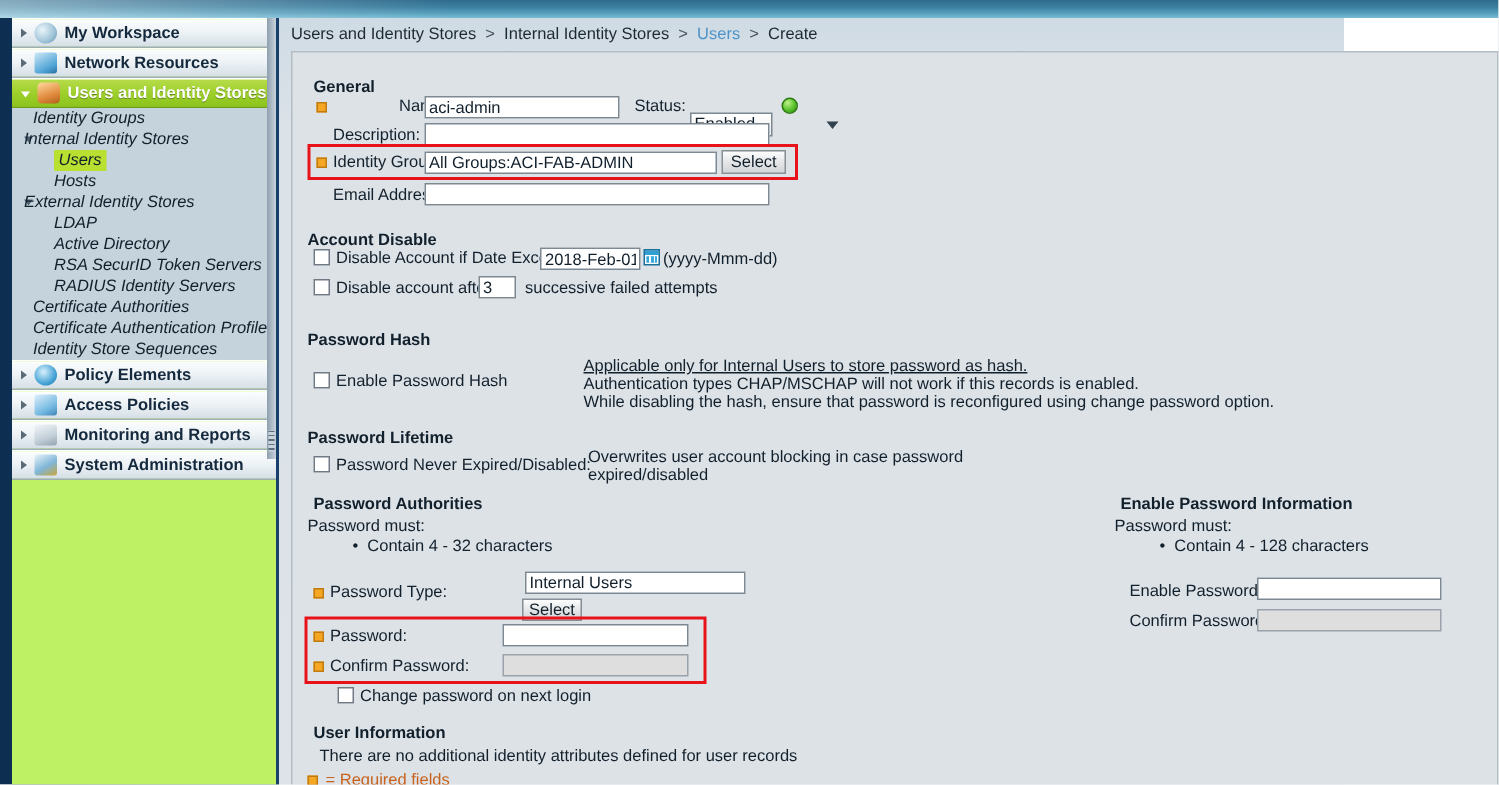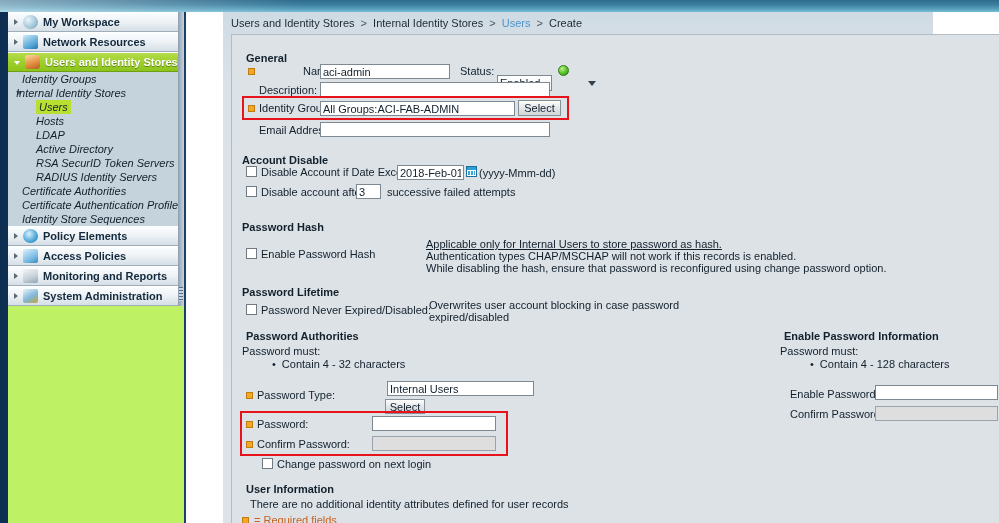--- a/index.html
+++ b/index.html
@@ -99,21 +99,20 @@
     background:#b9e030; padding:0 3px; color:#10202c;
   }
   .ind0{padding-left:8px;}
   .ind1{padding-left:14px;}
   .ind3{padding-left:28px;}
 
   
   #main{
     position:absolute; left:186px; top:12px; width:710px; height:511px;
     background:linear-gradient(180deg,#cfdbe4 0%,#dbe2e8 14%,#dde3e8 100%);
-    margin-left:37px;
   }
   #breadcrumb{
     position:absolute; left:8px; top:5px; height:14px;
     font-size:11px; color:#1e2a33; white-space:nowrap;
   }
   #breadcrumb .sep{ color:#4a5763; margin:0 3px; }
   #breadcrumb .link{ color:#4f93c8; }
 
   #form-panel{
     position:absolute; left:8px; top:22px; width:805px; height:489px;
@@ -237,20 +236,24 @@
     </div>
     <div class="nav-sub ind0">
       <span class="sub-tri"></span>
       <span class="lbl">Internal Identity Stores</span>
     </div>
     <div class="nav-sub ind3">
       <span class="lbl hl">Users</span>
     </div>
     <div class="nav-sub ind3">
       <span class="lbl">Hosts</span>
+    </div>
+    <div class="nav-sub ind0">
+      <span class="sub-tri"></span>
+      <span class="lbl">External Identity Stores</span>
     </div>
     <div class="nav-sub ind3">
       <span class="lbl">LDAP</span>
     </div>
     <div class="nav-sub ind3">
       <span class="lbl">Active Directory</span>
     </div>
     <div class="nav-sub ind3">
       <span class="lbl">RSA SecurID Token Servers</span>
     </div>

